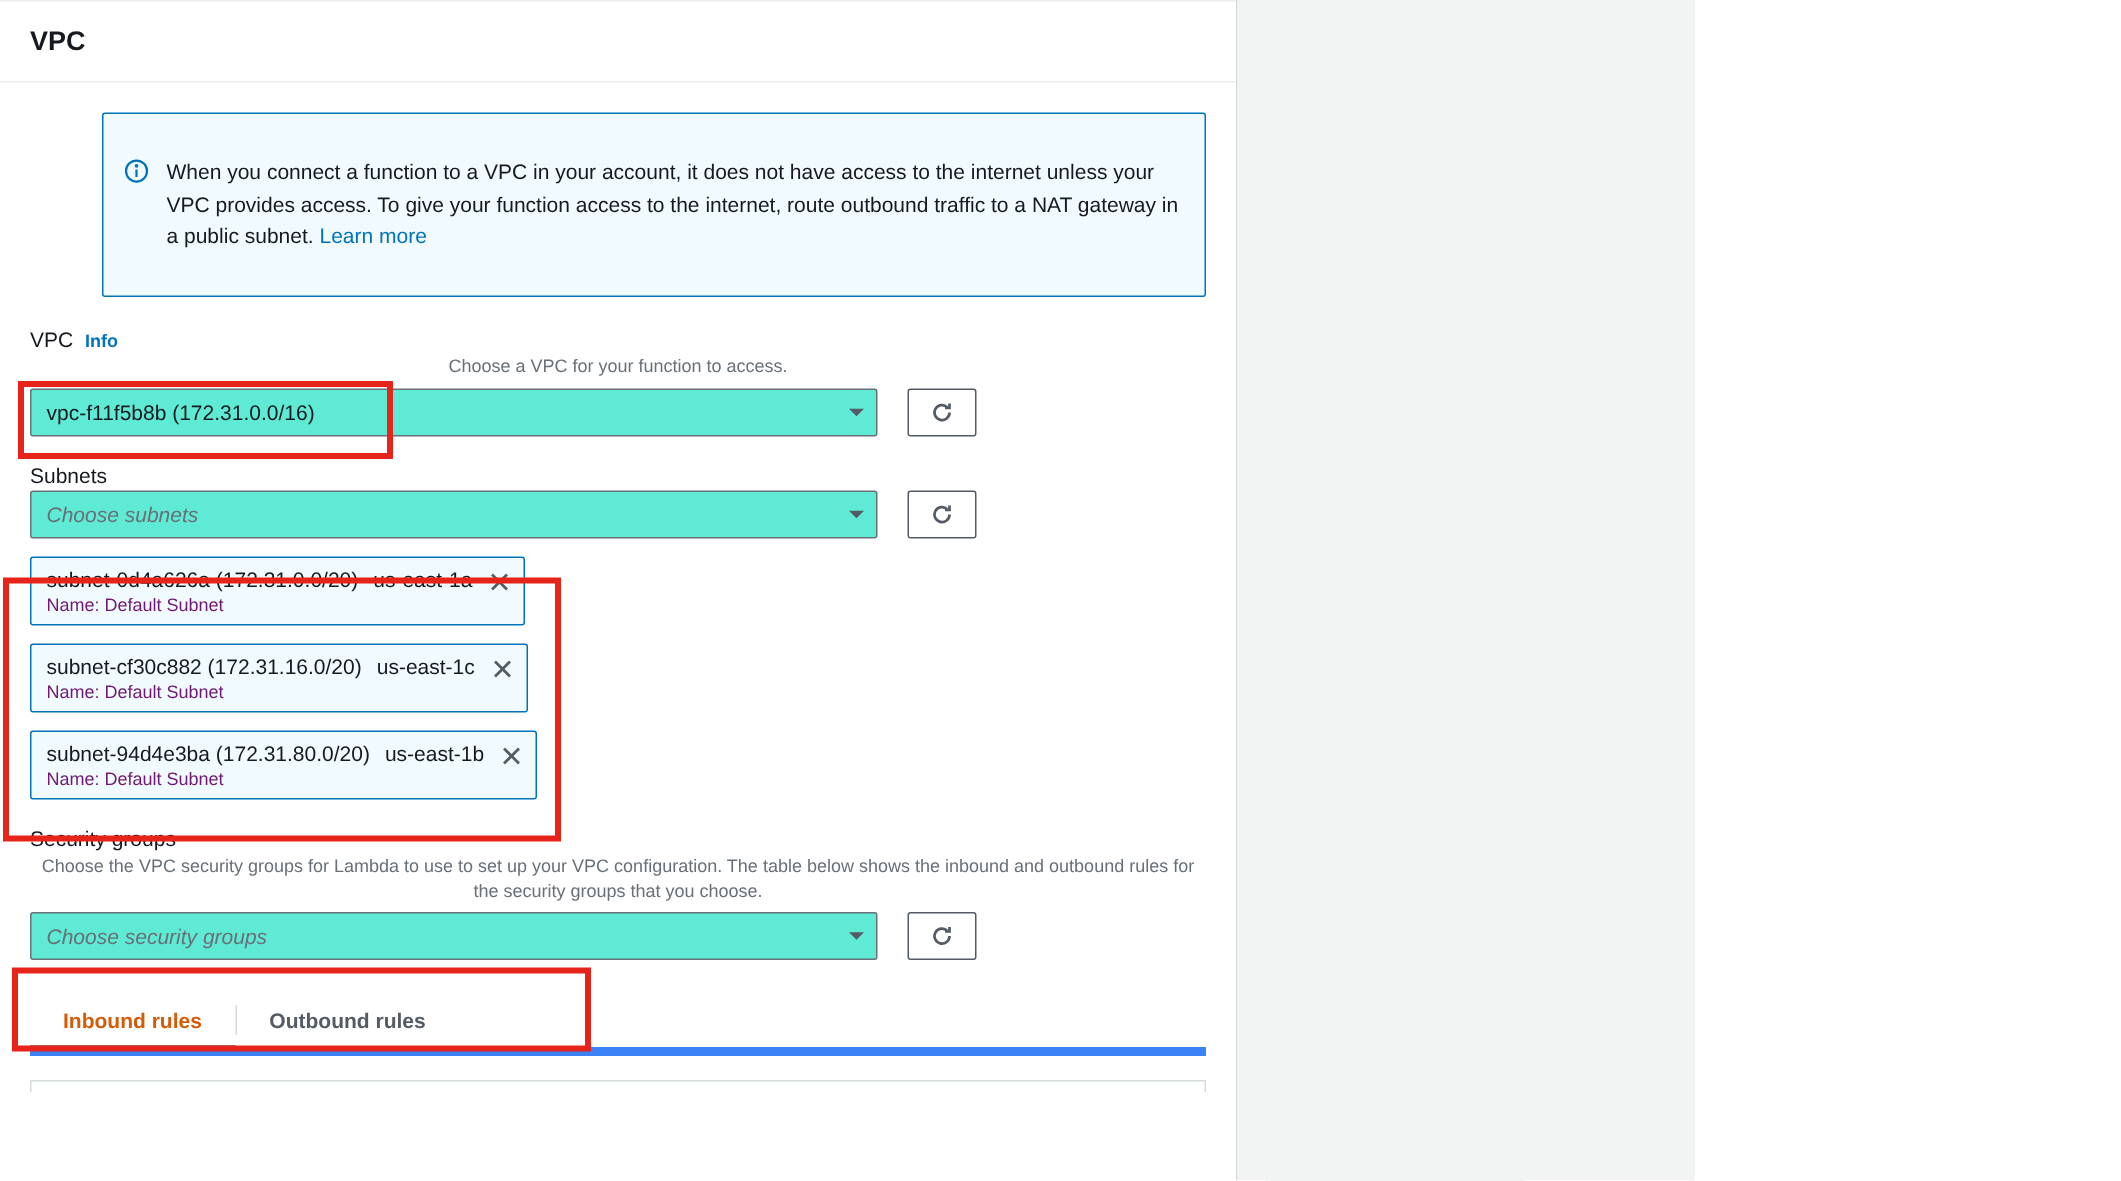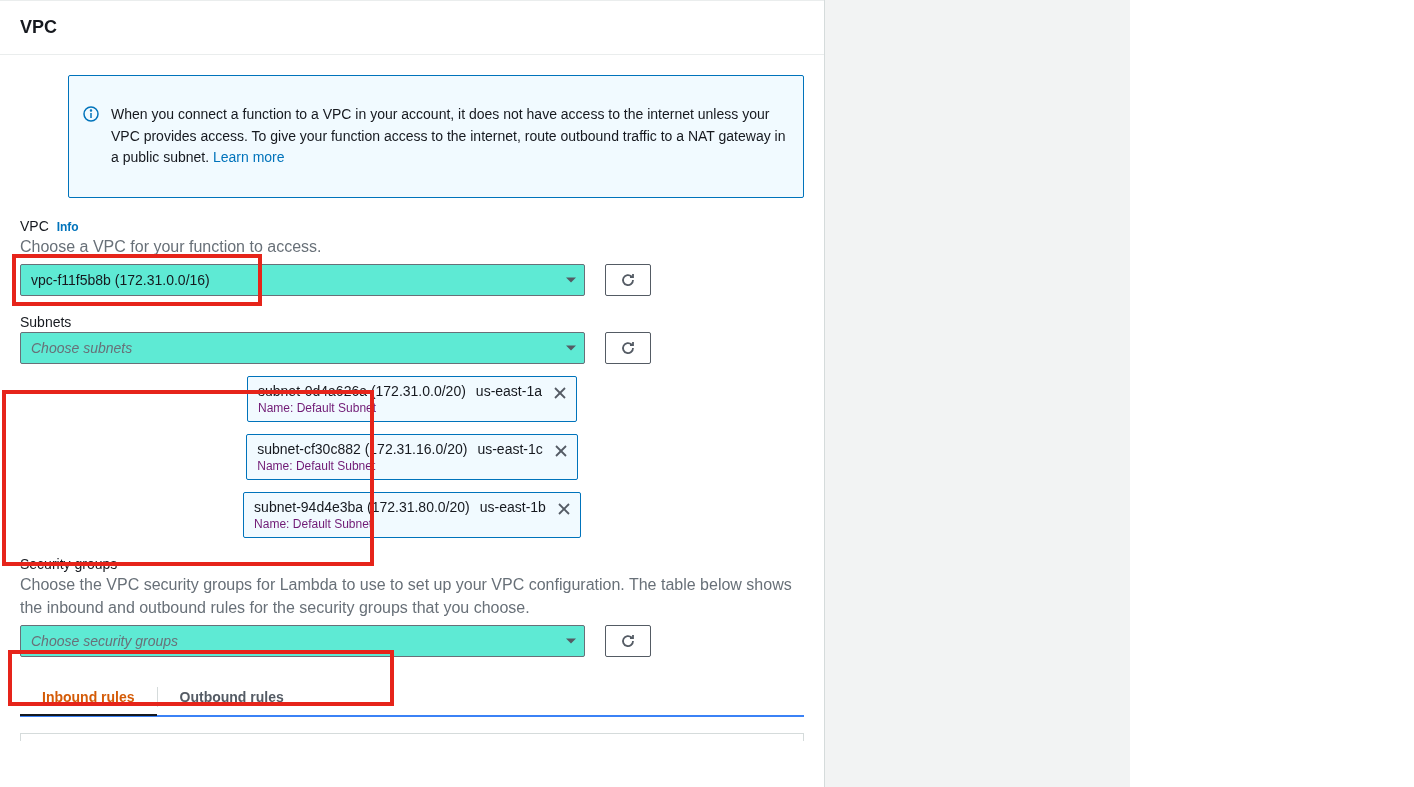--- a/index.html
+++ b/index.html
@@ -13,40 +13,40 @@
 .panel-body { padding: 0 20px 20px; border-top: 1px solid #eaeded; padding-top: 20px; }
 
 .info-box { border: 1px solid #0073bb; background: #f1faff; border-radius: 2px; padding: 28px 14px; display: flex; gap: 12px; margin-bottom: 20px; margin-left: 48px; }
 .info-icon { width: 16px; height: 16px; flex-shrink: 0; margin-top: 2px; color: #0073bb; }
 .info-text { color: #16191f; line-height: 1.55; }
 .link { color: #0073bb; text-decoration: none; cursor: pointer; }
 
 .field-row { margin-bottom: 18px; }
 .field-label { font-weight: 400; color: #16191f; margin-bottom: 2px; }
 .field-label .info-link { color: #0073bb; font-size: 12px; margin-left: 4px; font-weight: 700; }
-.field-desc { color: #687078; font-size: 16px; margin-bottom: 6px; line-height: 1.4; }
+.field-desc { color: #687078; font-size: 12px; margin-bottom: 6px; line-height: 1.4; text-align: center; }
 
 .select-row { display: flex; gap: 20px; align-items: center; }
 .select-box { position: relative; width: 565px; height: 32px; border: 1px solid #687078; border-radius: 2px; background: #5eead4; display: flex; align-items: center; padding: 0 30px 0 10px; cursor: pointer; }
 .select-box .caret { position: absolute; right: 8px; top: 50%; transform: translateY(-50%); width: 0; height: 0; border-left: 5px solid transparent; border-right: 5px solid transparent; border-top: 5px solid #545b64; }
 .select-box .value { color: #16191f; }
 .select-box .placeholder { color: #687078; font-style: italic; }
 .refresh-btn { width: 46px; height: 32px; border: 1px solid #545b64; background: #fff; border-radius: 2px; display: flex; align-items: center; justify-content: center; cursor: pointer; }
 .refresh-btn svg { width: 16px; height: 16px; color: #545b64; }
 
 .highlight-red { position: absolute; border: 4px solid #e6241a; pointer-events: none; z-index: 5; }
 
-.tag-list { display: flex; flex-direction: column; gap: 12px; margin-top: 12px; align-items: center; }
+.tag-list { display: flex; flex-direction: column; gap: 12px; margin-top: 12px; align-items: flex-start; }
 .tag { border: 1px solid #0073bb; background: #f1faff; border-radius: 2px; padding: 6px 34px 6px 10px; position: relative; display: inline-block; }
 .tag-main { color: #16191f; font-size: 14px; }
 .tag-main .az { margin-left: 10px; }
 .tag-sub { color: #701a75; font-size: 12px; margin-top: 2px; }
 .tag-close { position: absolute; right: 8px; top: 8px; width: 16px; height: 16px; cursor: pointer; color: #545b64; }
 
-.tabs { display: flex; border-bottom: 2px solid #3b82f6; margin-top: 22px; }
+.tabs { display: flex; border-bottom: 6px solid #3b82f6; margin-top: 22px; }
 .tab { padding: 10px 22px; cursor: pointer; color: #545b64; font-weight: 700; position: relative; }
 .tab.active { color: #d45b07; }
 .tab.active::after { content: ""; position: absolute; left: 0; right: 0; bottom: -1px; height: 2px; background: #16191f; }
 .tab-divider { width: 1px; background: #d5dbdb; margin: 8px 0; }
 
 .rel { position: relative; }
 </style>
 </head>
 <body>
 

